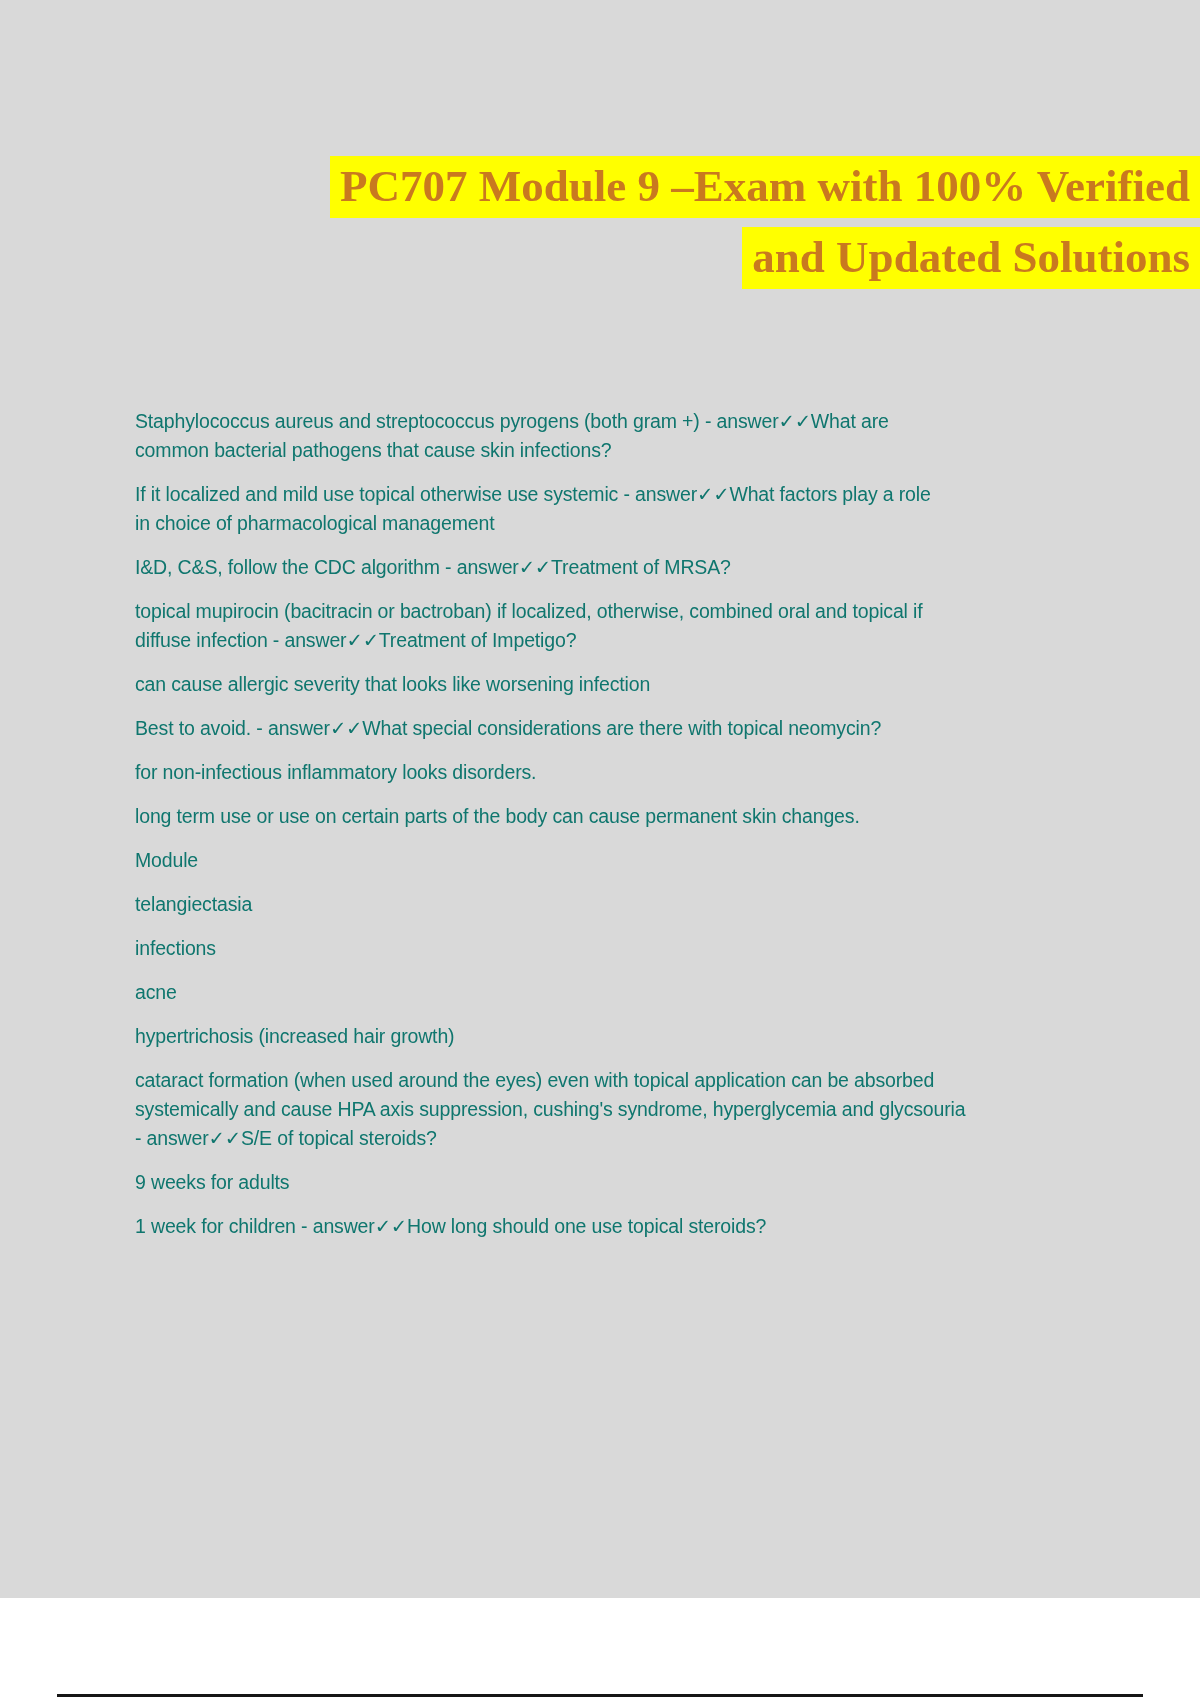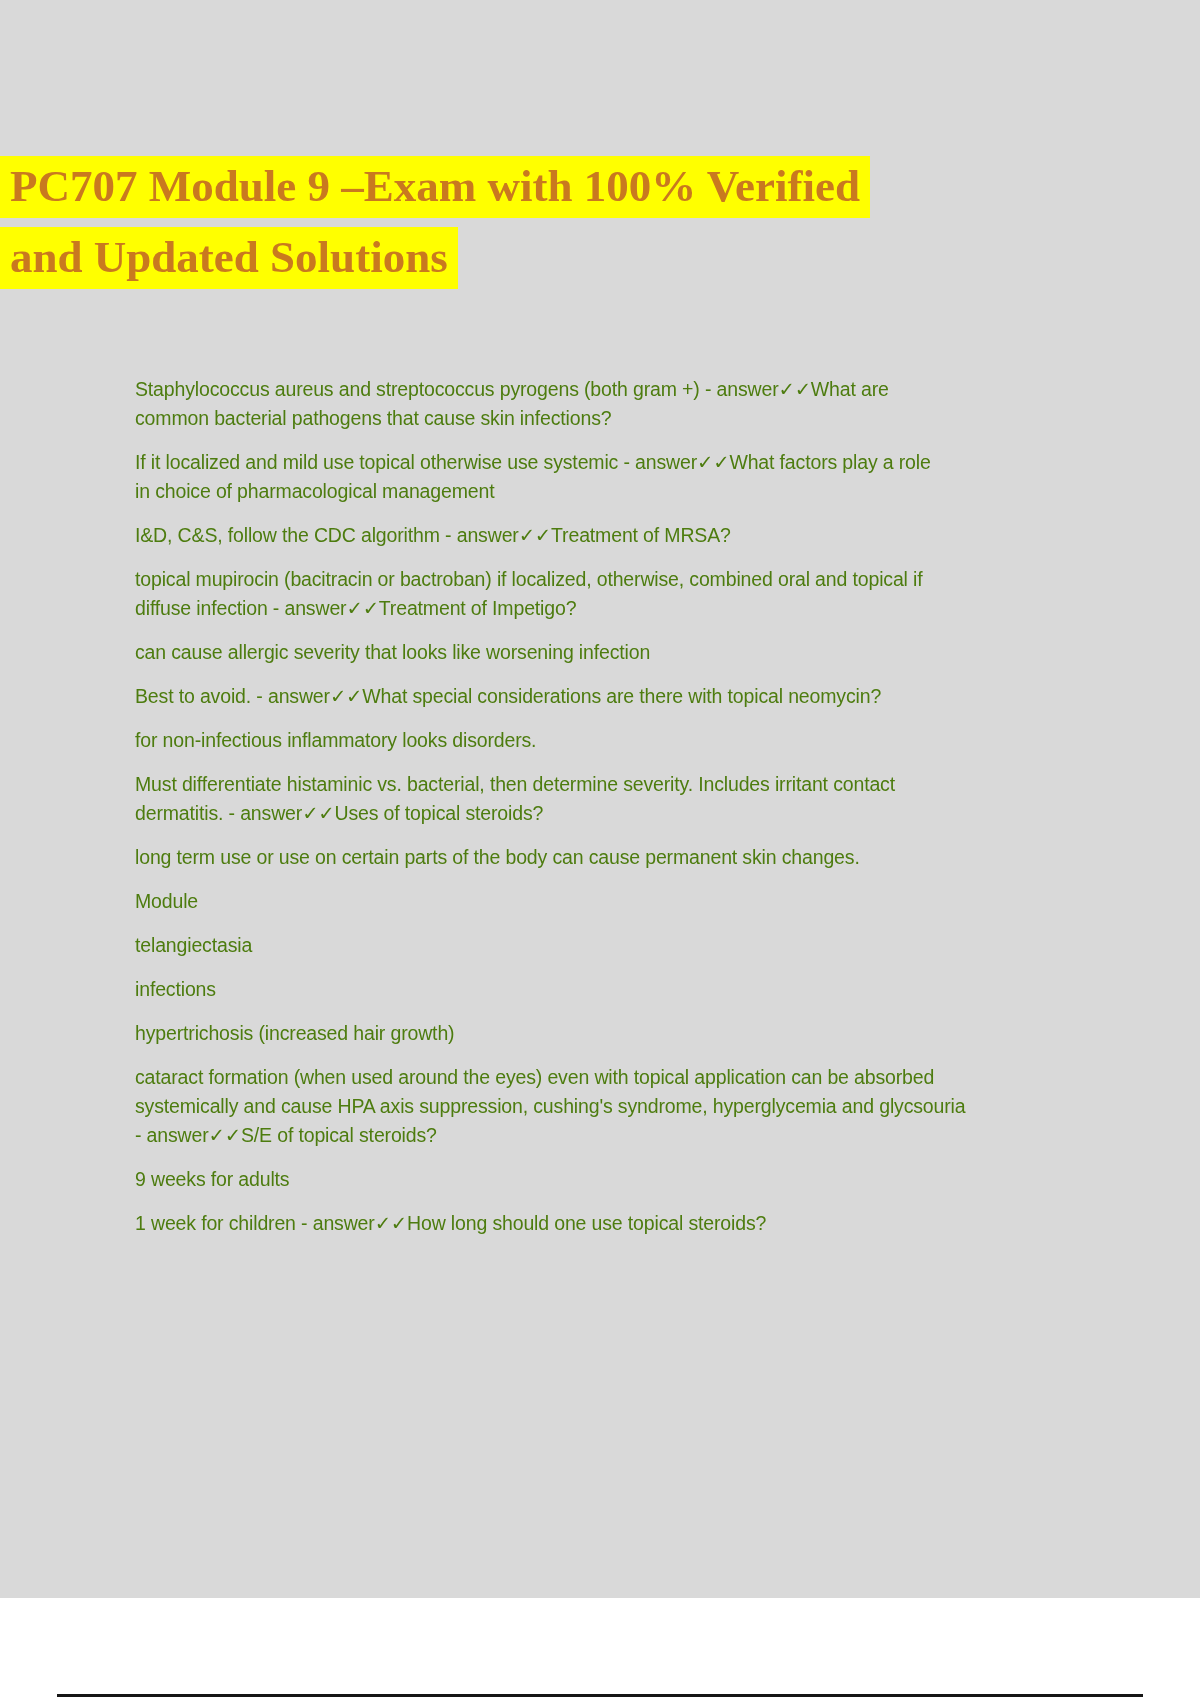--- a/index.html
+++ b/index.html
@@ -6,37 +6,37 @@
   .page {
     position: relative;
     width: 1200px;
     height: 1700px;
     background: #d9d9d9;
     overflow: hidden;
     font-family: "Liberation Sans", sans-serif;
   }
   .title-block {
     padding-top: 156px;
-    text-align: left;
+    text-align: right;
     font-family: "Liberation Serif", serif;
     font-weight: bold;
     font-size: 45px;
     color: #c9791f;
   }
   .title-line { margin-bottom: 9px; }
   .hl {
     background: #ffff00;
     padding: 4px 10px 6px 10px;
     display: inline-block;
   }
   .content {
     margin-left: 135px;
-    margin-top: 86px;
+    margin-top: 118px;
     width: 935px;
-    color: #4d7c0f;
+    color: #0f766e;
   }
   .para {
     margin: 0 0 15px 0;
     font-size: 19.5px;
     line-height: 29px;
     white-space: pre-line;
     letter-spacing: -0.15px;
   }
   .footer {
     position: absolute;
@@ -73,26 +73,25 @@
     <p class="para">Staphylococcus aureus and streptococcus pyrogens (both gram +) - answer✓✓What are
 common bacterial pathogens that cause skin infections?</p>
     <p class="para">If it localized and mild use topical otherwise use systemic - answer✓✓What factors play a role
 in choice of pharmacological management</p>
     <p class="para">I&amp;D, C&amp;S, follow the CDC algorithm - answer✓✓Treatment of MRSA?</p>
     <p class="para">topical mupirocin (bacitracin or bactroban) if localized, otherwise, combined oral and topical if
 diffuse infection - answer✓✓Treatment of Impetigo?</p>
     <p class="para">can cause allergic severity that looks like worsening infection</p>
     <p class="para">Best to avoid. - answer✓✓What special considerations are there with topical neomycin?</p>
     <p class="para">for non-infectious inflammatory looks disorders.</p>
-    <p class="para">Must differentiate histaminic vs. bacterial, then determine severity. Includes irritant contact
-dermatitis. - answer✓✓Uses of topical steroids?</p>
     <p class="para">long term use or use on certain parts of the body can cause permanent skin changes.</p>
     <p class="para">Module</p>
     <p class="para">telangiectasia</p>
     <p class="para">infections</p>
+    <p class="para">acne</p>
     <p class="para">hypertrichosis (increased hair growth)</p>
     <p class="para">cataract formation (when used around the eyes) even with topical application can be absorbed
 systemically and cause HPA axis suppression, cushing's syndrome, hyperglycemia and glycsouria
 - answer✓✓S/E of topical steroids?</p>
     <p class="para">9 weeks for adults</p>
     <p class="para">1 week for children - answer✓✓How long should one use topical steroids?</p>
   </div>
 
   <div class="footer">
     <div class="divider-line"></div>

